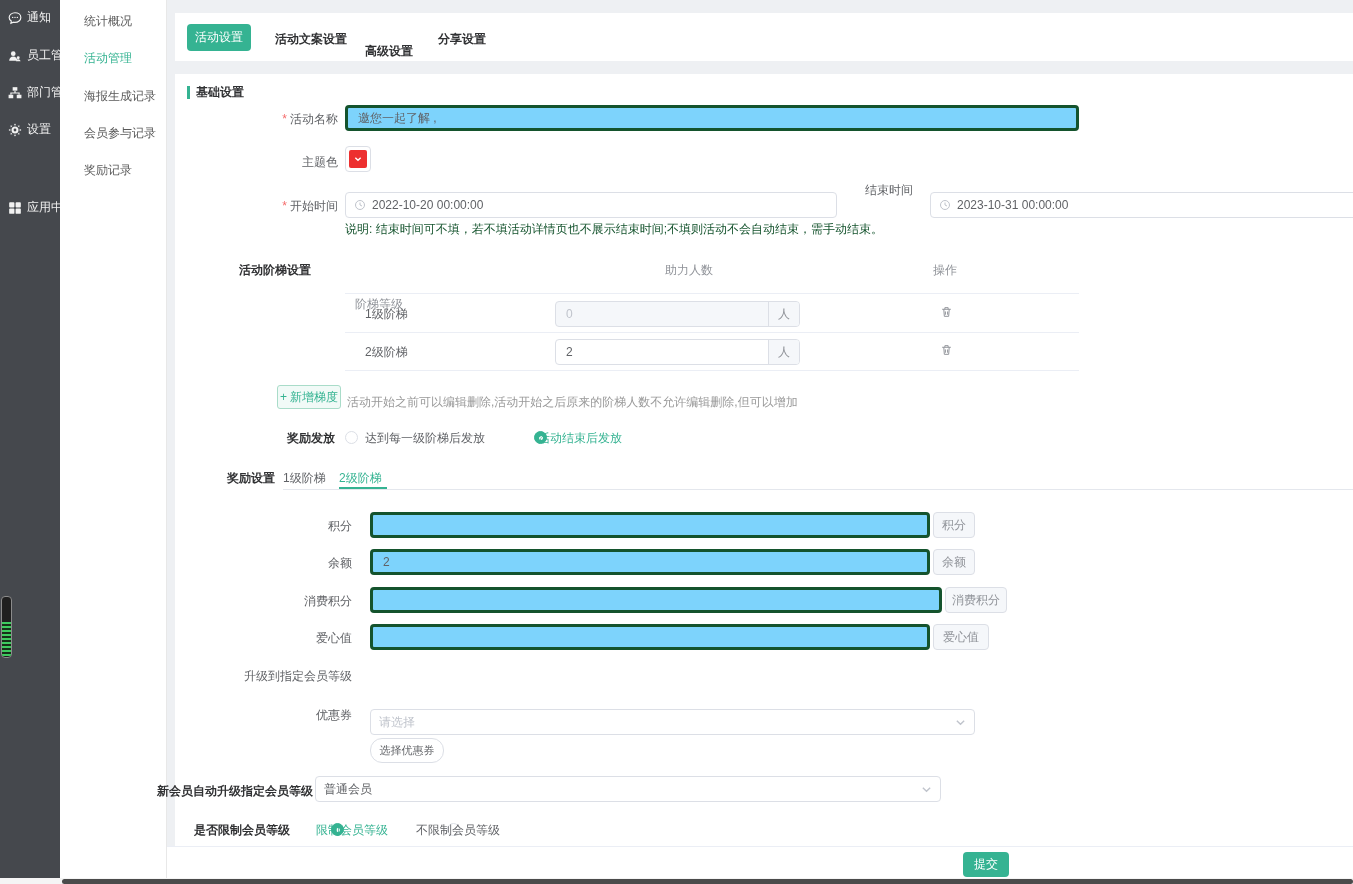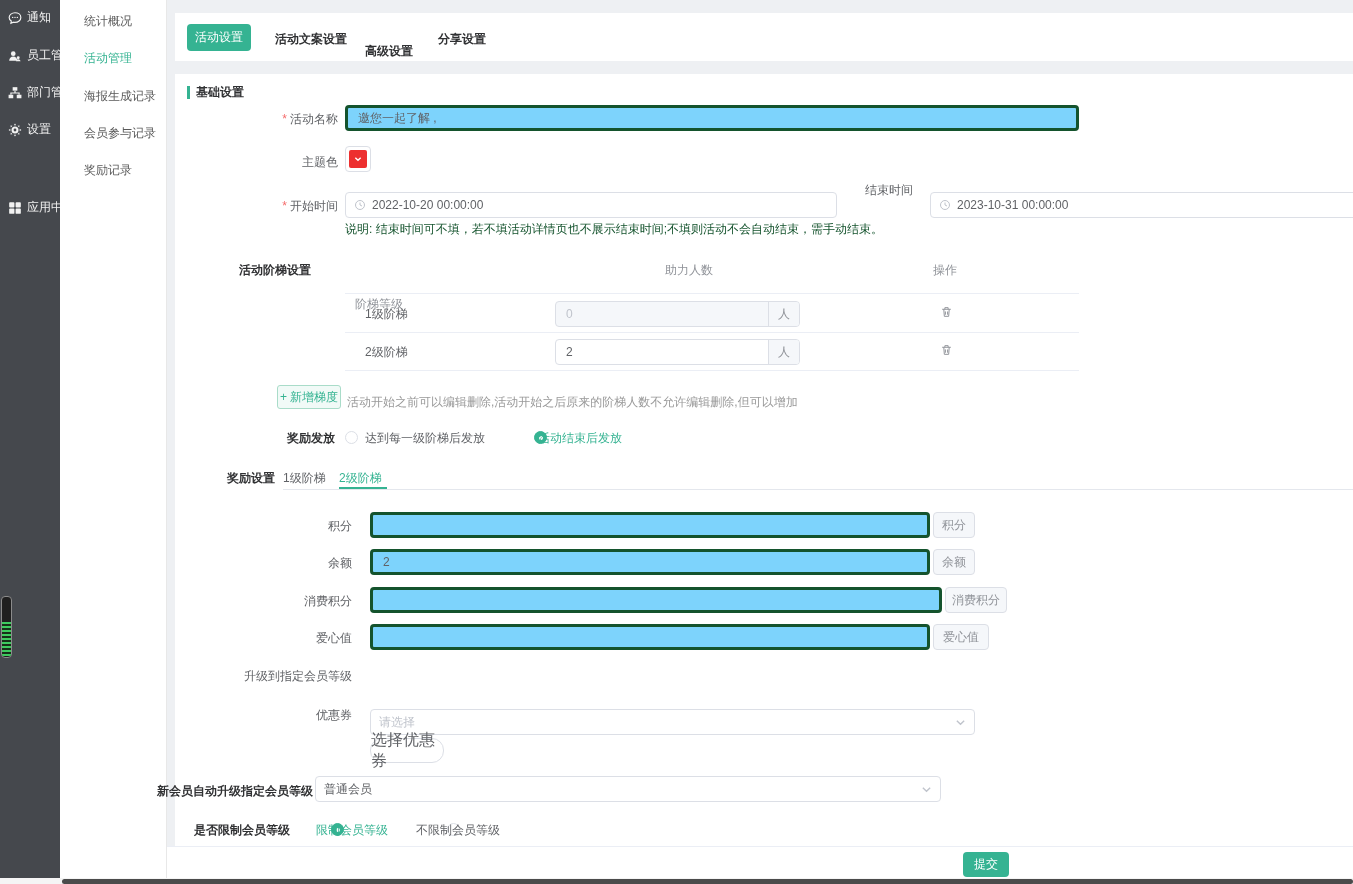--- a/index.html
+++ b/index.html
@@ -32,21 +32,21 @@
   .hint-red{color:#14532d;font-size:12px;white-space:nowrap;}
   .hint-gray{color:#999;font-size:12px;white-space:nowrap;}
   .thead{color:#909399;font-size:12px;white-space:nowrap;}
   .tline{background:#ebeef5;height:1px;}
   .group{border:1px solid #dcdfe6;border-radius:4px;display:flex;overflow:hidden;box-sizing:border-box;background:#fff;}
   .group input{border:none;outline:none;flex:1;padding:0 10px;font-size:12px;color:#606266;background:transparent;min-width:0;}
   .group .unit{width:30px;border-left:1px solid #dcdfe6;background:#f5f7fa;color:#909399;display:flex;align-items:center;justify-content:center;}
   .group.dis{background:#f5f7fa;}
   .group.dis input{color:#c0c4cc;}
   .btn-ghost-green{border:1px solid #a9dcc9;background:#f1faf7;color:#35b392;border-radius:3px;font-size:12px;display:flex;align-items:center;justify-content:center;gap:3px;cursor:pointer;box-sizing:border-box;}
-  .btn-plain{border:1px solid #dcdfe6;background:#fff;color:#606266;border-radius:12px;font-size:16px;display:flex;align-items:center;justify-content:center;cursor:pointer;box-sizing:border-box;}
+  .btn-plain{border:1px solid #dcdfe6;background:#fff;color:#606266;border-radius:12px;font-size:11px;display:flex;align-items:center;justify-content:center;cursor:pointer;box-sizing:border-box;}
   .btn-primary{background:#35b392;color:#fff;border-radius:4px;font-size:12px;display:flex;align-items:center;justify-content:center;cursor:pointer;}
   .radio{width:13px;height:13px;border:1px solid #dcdfe6;border-radius:50%;background:#fff;box-sizing:border-box;display:inline-block;position:relative;cursor:pointer;}
   .radio.on{background:#35b392;border-color:#35b392;}
   .radio.on::after{content:'';position:absolute;left:4px;top:4px;width:4px;height:4px;background:#fff;border-radius:50%;}
   .radio-lbl{font-size:12px;color:#606266;white-space:nowrap;cursor:pointer;}
   .radio-lbl.on{color:#35b392;}
   .swatch{border:1px solid #dcdfe6;border-radius:4px;background:#fff;padding:3px;box-sizing:border-box;cursor:pointer;}
   .swatch .chip{width:100%;height:100%;border-radius:2px;display:flex;align-items:center;justify-content:center;}
   .rtab{font-size:12px;white-space:nowrap;cursor:pointer;color:#606266;}
   .rtab.on{color:#35b392;}

